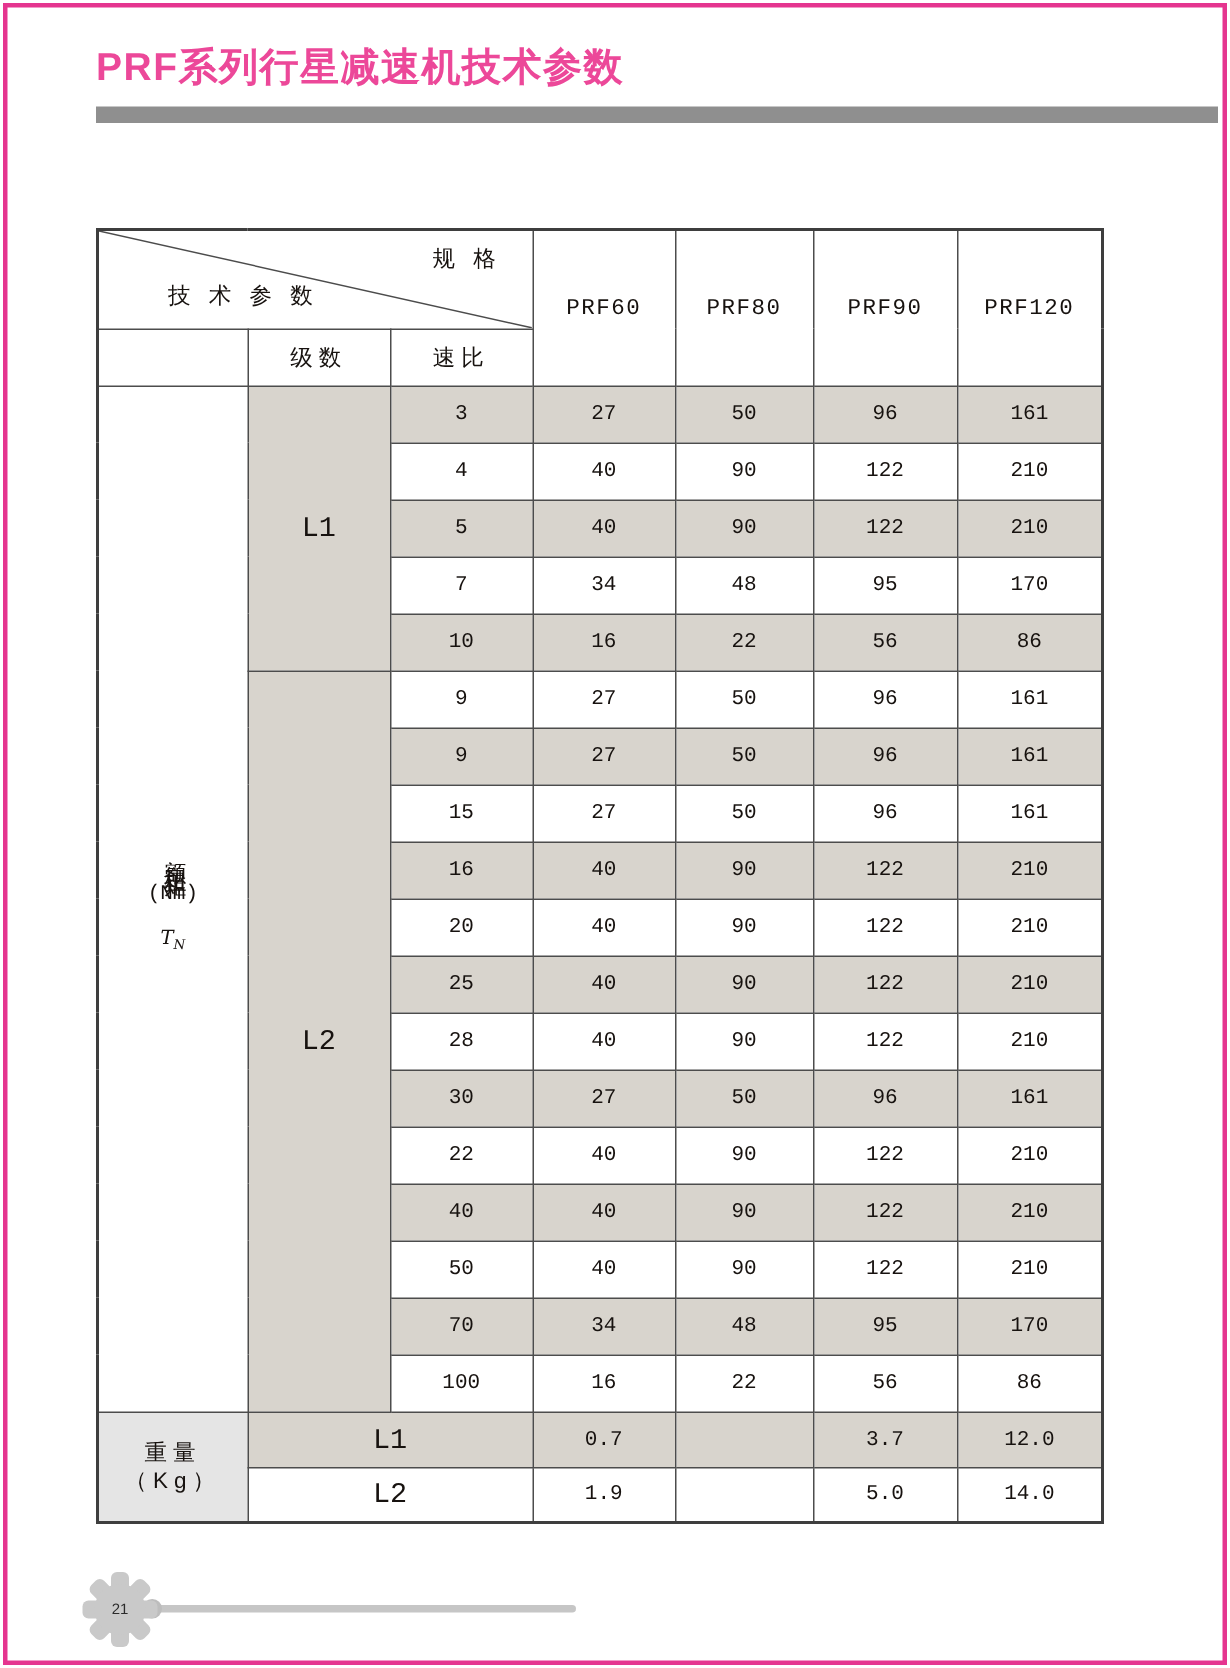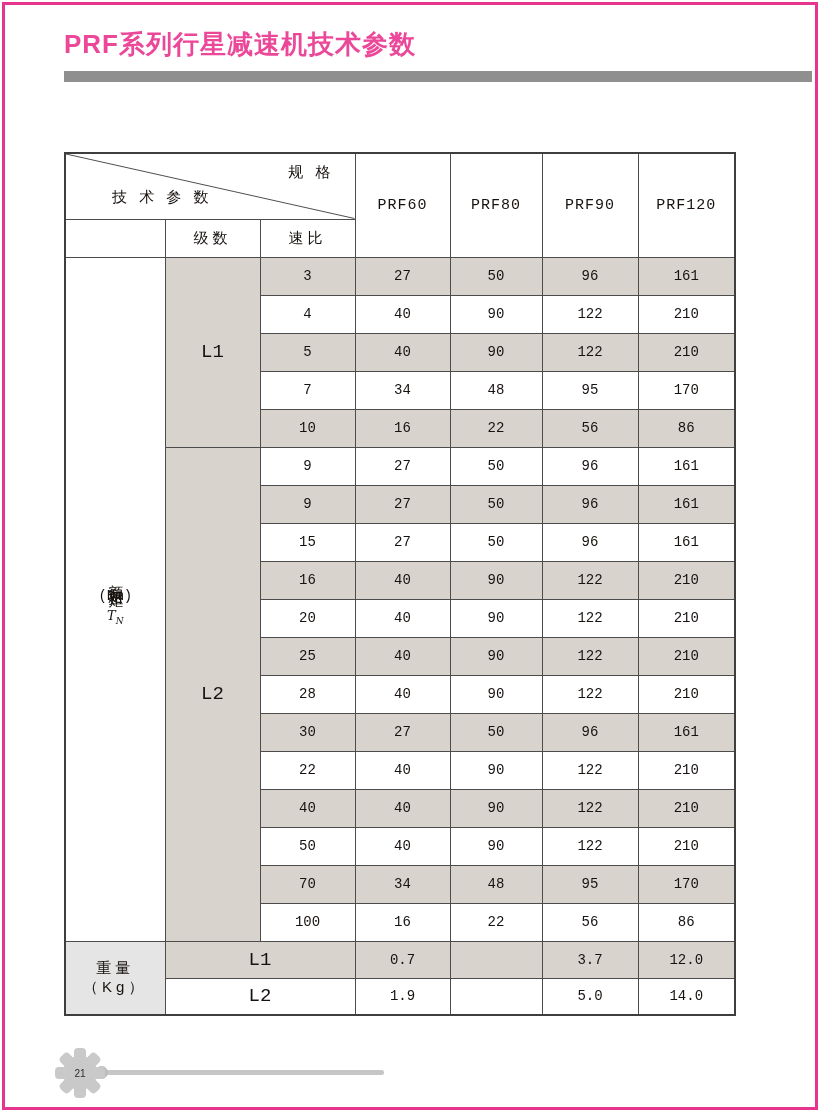--- a/index.html
+++ b/index.html
@@ -39,21 +39,21 @@
   .cjk{font-family:"Liberation Sans", sans-serif;letter-spacing:4px;font-size:15px;}
 
   .corner{position:relative;}
   .corner svg{position:absolute;left:0;top:0;width:100%;height:100%;}
   .corner .top-right{position:absolute;right:20px;top:9px;}
   .corner .bottom-left{position:absolute;left:12px;bottom:12px;margin-left:34px;}
 
   .model-th{font-size:15px;letter-spacing:1px;}
 
   .torque-cell{background:#ffffff;}
-  .torque-inner{display:flex;flex-direction:column;align-items:center;justify-content:center;gap:4px;}
+  .torque-inner{display:flex;flex-direction:column;align-items:center;justify-content:center;gap:14px;}
   .torque-vert{
     writing-mode:vertical-rl;text-orientation:upright;
     font-family:"Liberation Sans", sans-serif;font-size:15px;letter-spacing:3px;
   }
   .torque-unit{font-family:"Liberation Mono", monospace;font-size:14px;}
   .torque-symbol{font-family:"DejaVu Serif", serif;font-style:italic;font-size:13px;}
   .torque-symbol sub{font-size:9px;}
 
   .stage-cell{font-size:19px;}
   .ratio-cell,.value-cell{font-size:14px;}

